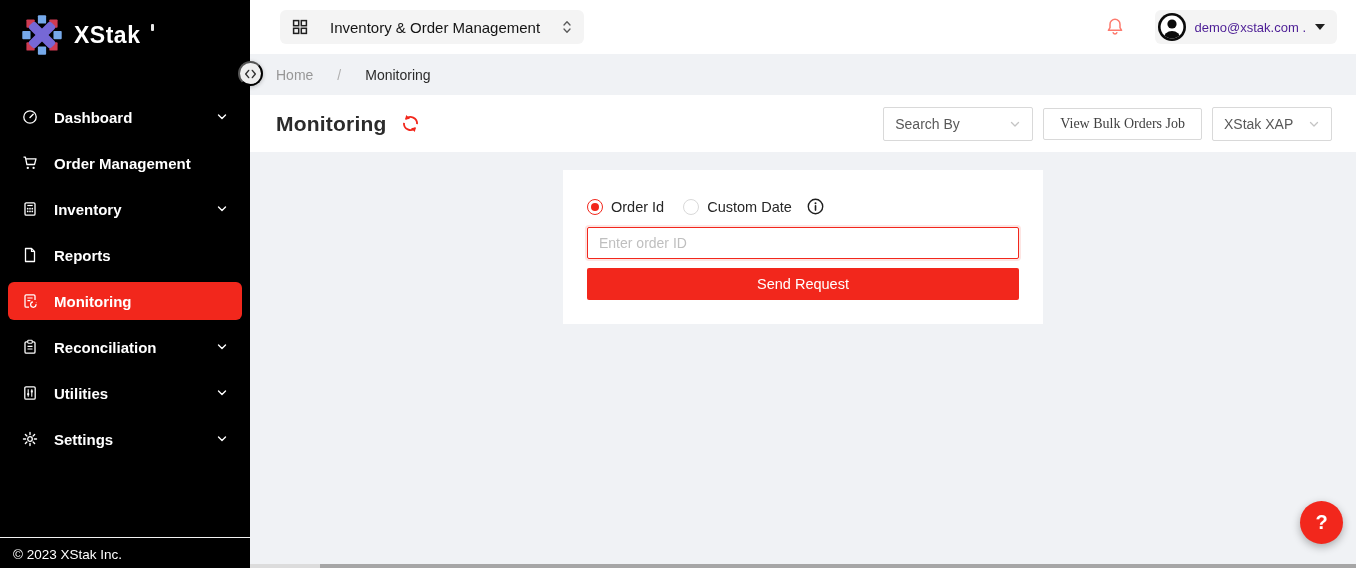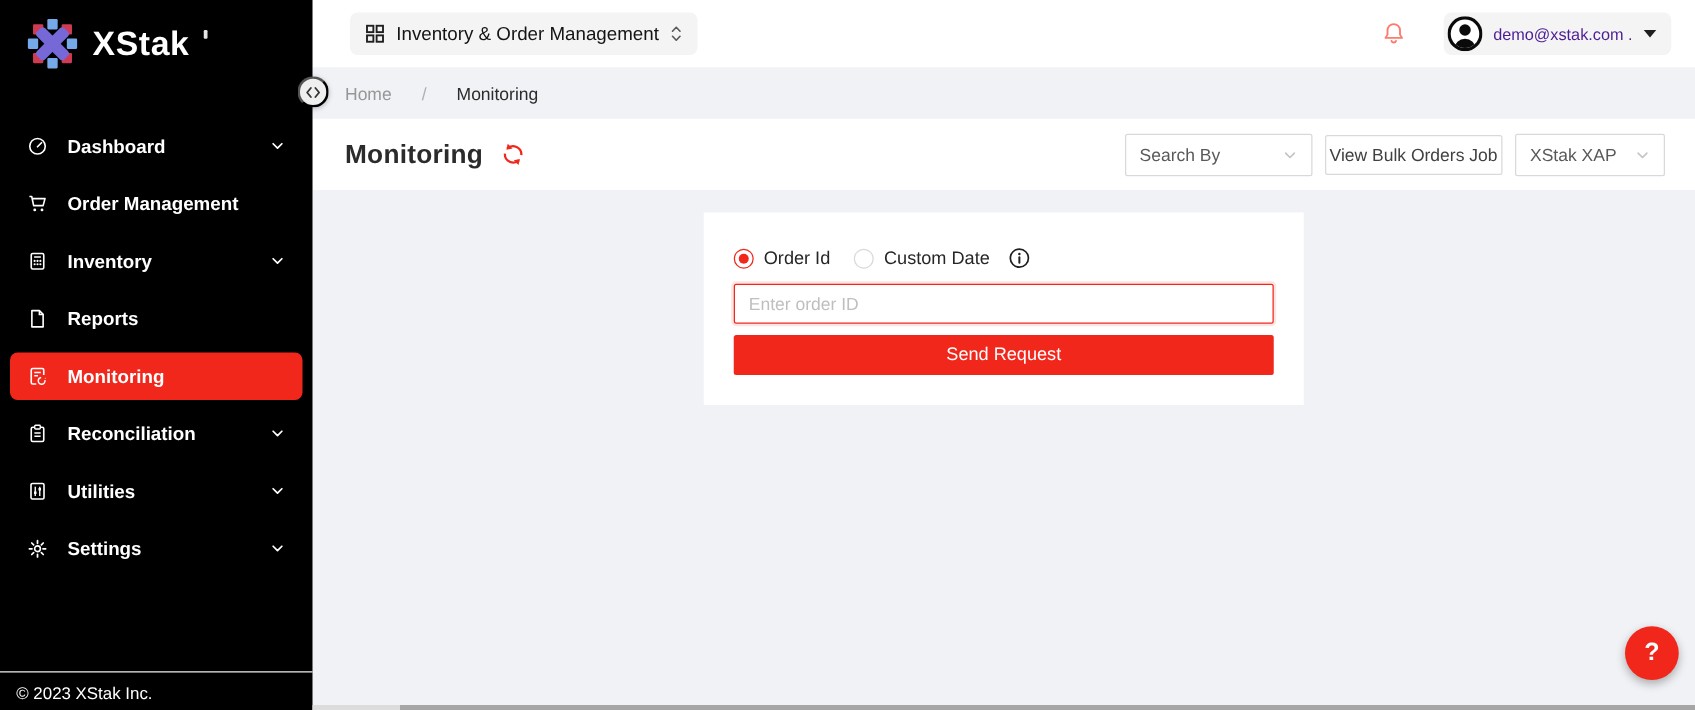--- a/index.html
+++ b/index.html
@@ -16,21 +16,21 @@
     position:relative;
     color:#262626;
   }
 
   
   .sidebar{
     position:absolute;left:0;top:0;width:250px;height:568px;
     background:var(--sidebar-bg);color:#fff;z-index:10;
   }
   .logo-row{display:flex;align-items:center;gap:10px;padding:13px 0 0 20px;}
-  .brand-name{font-size:27px;font-weight:700;color:#fff;letter-spacing:.5px;}
+  .brand-name{font-size:23px;font-weight:700;color:#fff;letter-spacing:.5px;}
   .tm-mark{width:3px;height:7px;background:#fff;border-radius:1px;margin:-16px 0 0 1px;opacity:.9;}
   .nav{position:absolute;top:98px;left:0;right:0;}
   .nav-item{
     height:38px;margin:0 8px 8px 8px;border-radius:6px;
     display:flex;align-items:center;gap:16px;padding:0 14px;
     font-size:15px;font-weight:600;color:#fff;cursor:pointer;
   }
   .nav-item.active{background:var(--accent-red);}
   .nav-item .nav-icon{width:16px;height:16px;flex:0 0 16px;display:flex;}
   .nav-item .chev{margin-left:auto;display:flex;}
@@ -49,21 +49,21 @@
 
   
   .main{position:absolute;left:250px;top:0;right:0;height:568px;display:flex;flex-direction:column;}
 
   .topbar{
     height:54px;background:#fff;display:flex;align-items:center;
     padding:0 19px 0 30px;flex:0 0 54px;
   }
   .app-switcher{
     height:34px;background:#f4f4f4;border-radius:6px;display:flex;align-items:center;
-    gap:9px;padding:0 12px;font-size:15px;color:#141414;cursor:pointer;
+    gap:22px;padding:0 12px;font-size:15px;color:#141414;cursor:pointer;
   }
   .topbar-spacer{flex:1;}
   .bell-btn{margin-right:30px;display:flex;cursor:pointer;background:none;border:none;}
   .user-pill{
     height:34px;background:#f4f4f4;border-radius:6px;display:flex;align-items:center;
     gap:9px;padding:0 12px 0 3px;cursor:pointer;
   }
   .user-email{font-size:13px;color:#4c1d95;}
   .caret-down{width:0;height:0;border-left:5px solid transparent;border-right:5px solid transparent;border-top:6px solid #1f1f1f;}
 
@@ -84,21 +84,21 @@
   .toolbar{margin-left:auto;display:flex;align-items:center;gap:10px;}
   .ctrl{height:32px;border:1px solid #d9d9d9;border-radius:2px;background:#fff;font-size:14px;}
   .select-ctrl{display:flex;align-items:center;padding:16px 11px;color:#595959;cursor:pointer;}
   .select-ctrl .sel-chev{margin-left:auto;display:flex;}
   .search-by{width:150px;}
   .env-select{width:120px;}
   .search-group{width:229px;display:flex;align-items:center;padding:0;}
   .search-group input{flex:1;min-width:0;border:none;outline:none;font-size:14px;padding:0 10px;font-family:inherit;background:transparent;}
   .search-counter{font-size:13.5px;color:#bfbfbf;padding-right:9px;white-space:nowrap;}
   .search-submit{width:33px;align-self:stretch;border:none;border-left:1px solid #d9d9d9;background:#fff;display:flex;align-items:center;justify-content:center;cursor:pointer;}
-  .bulk-btn{padding:0 3px;color:#404040;cursor:pointer;display:flex;align-items:center;}
+  .bulk-btn{padding:0 16px;color:#404040;cursor:pointer;display:flex;align-items:center;font-family:Liberation Serif, serif;}
 
   .content{flex:1;background:var(--content-bg);position:relative;}
 
   
   .card{
     width:480px;margin:18px auto 0;background:#fff;padding:28px 24px 24px;
   }
   .radio-row{display:flex;align-items:center;margin-bottom:12px;}
   .radio{width:16px;height:16px;border-radius:50%;border:1px solid #d9d9d9;background:#fff;position:relative;flex:0 0 16px;cursor:pointer;}
   .radio.selected{border-color:var(--accent-red);}

